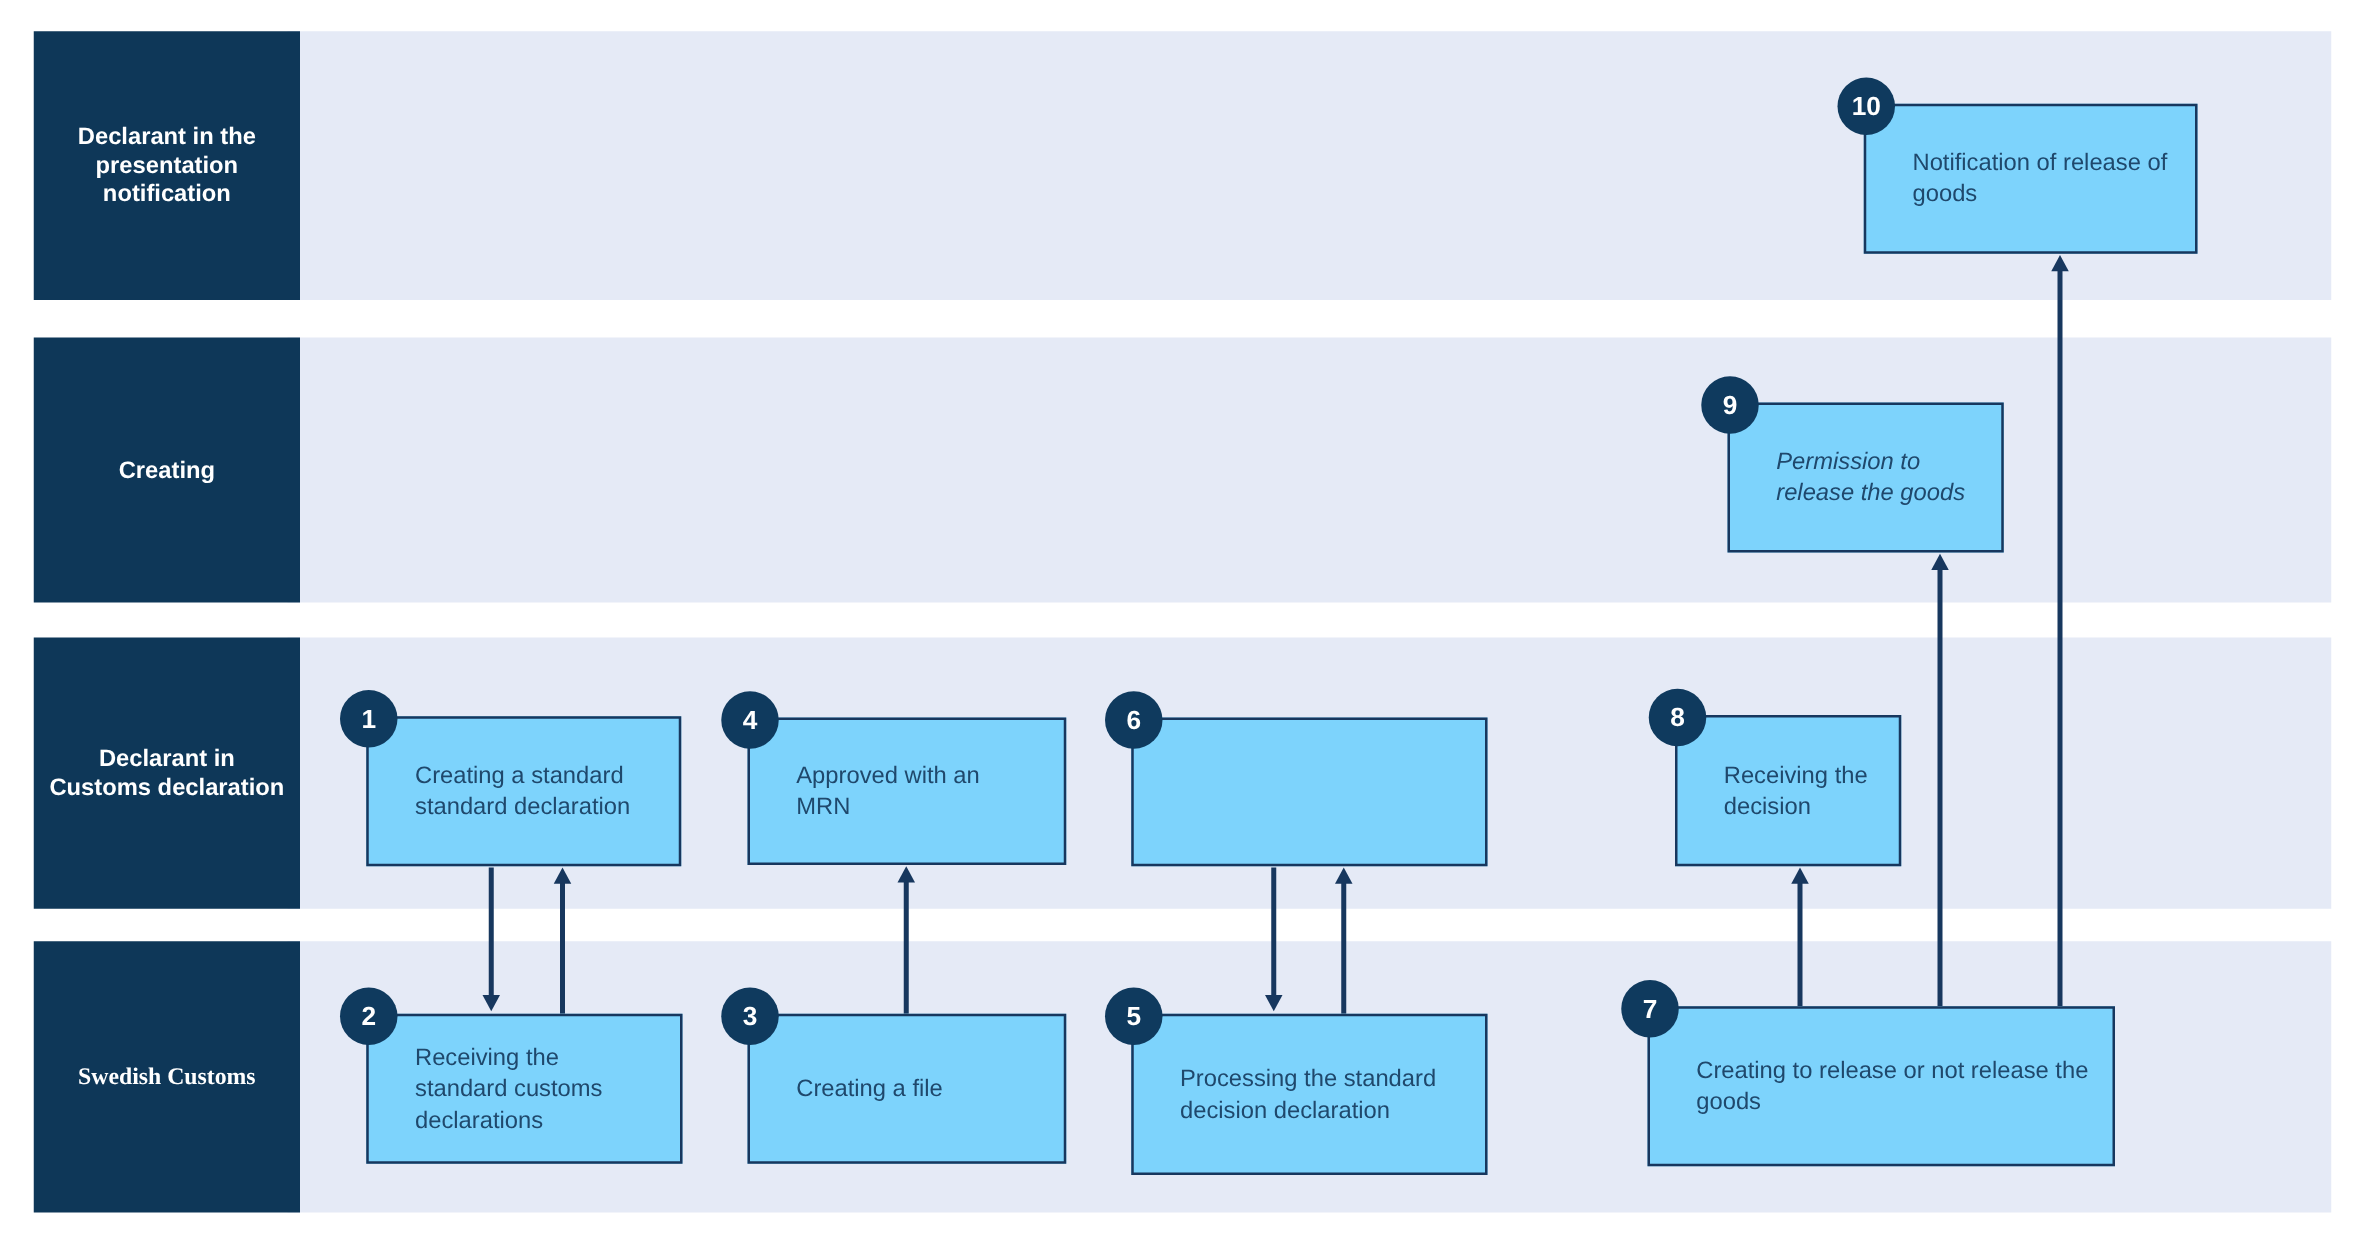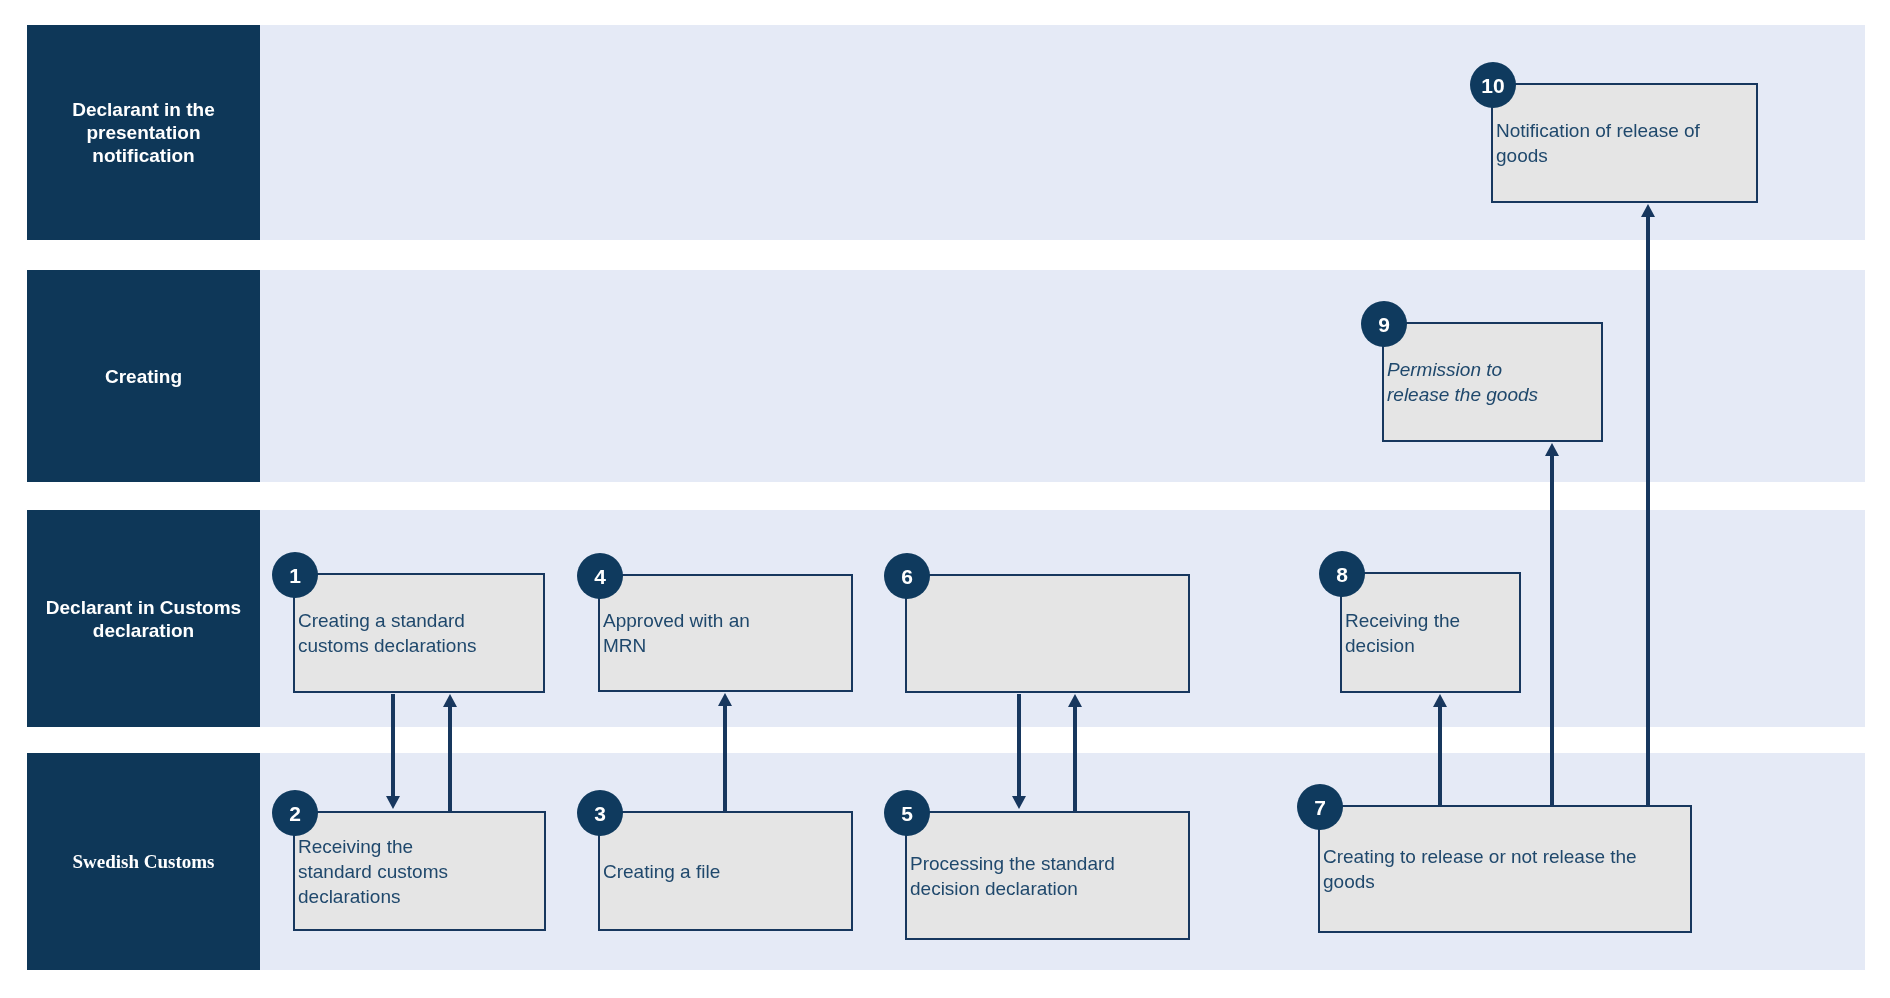--- a/index.html
+++ b/index.html
@@ -5,21 +5,21 @@
   html,body{margin:0;padding:0;background:#ffffff;}
   .canvas{
     position:relative;
     width:1890px;height:998px;
     background:#ffffff;
     font-family:"Liberation Sans", sans-serif;
     overflow:hidden;
   }
   
   .lane-header{
-    position:absolute;left:27px;width:233px;
+    position:absolute;left:27px;width:213px;
     background:#0E3758;
     color:#ffffff;
     display:flex;align-items:center;justify-content:center;
     text-align:center;
     font-weight:bold;font-size:19px;line-height:23px;
     padding:0 12px;box-sizing:border-box;
   }
   .lane-body{
     position:absolute;left:230px;width:1635px;
     background:#E5EAF6;
@@ -28,27 +28,27 @@
   .lh2{top:270px;height:212px;}
   .lh3{top:510px;height:217px;}
   .lh4{top:753px;height:217px;font-family:Liberation Serif, serif;}
   .lb1{top:25px;height:215px;}
   .lb2{top:270px;height:212px;}
   .lb3{top:510px;height:217px;}
   .lb4{top:753px;height:217px;}
   
   .box{
     position:absolute;
-    background:#e5e5e5;
+    background:#7dd3fc;
     border:2px solid #17375E;
     box-sizing:border-box;
     display:flex;align-items:center;
     color:#1F486C;font-size:19px;line-height:25px;
   }
-  .box-label{padding-left:3px;padding-right:10px;}
+  .box-label{padding-left:37px;padding-right:10px;}
   .b1{left:293px;top:573px;width:252px;height:120px;}
   .b2{left:293px;top:811px;width:253px;height:120px;}
   .b3{left:598px;top:811px;width:255px;height:120px;}
   .b4{left:598px;top:574px;width:255px;height:118px;}
   .b5{left:905px;top:811px;width:285px;height:129px;}
   .b6{left:905px;top:574px;width:285px;height:119px;}
   .b7{left:1318px;top:805px;width:374px;height:128px;}
   .b8{left:1340px;top:572px;width:181px;height:121px;}
   .b9{left:1382px;top:322px;width:221px;height:120px;}
   .b10{left:1491px;top:83px;width:267px;height:120px;}
@@ -119,21 +119,21 @@
     </div>
   <div class="arrow up a7">
       <div class="head"></div>
     </div>
   <div class="arrow up a8">
       <div class="head"></div>
     </div>
 
   <div class="box b1">
     <div class="badge">1</div>
-    <div class="box-label">Creating a standard customs declarations</div>
+    <div class="box-label">Creating a standard standard declaration</div>
   </div>
   <div class="box b2">
     <div class="badge">2</div>
     <div class="box-label">Receiving the standard customs declarations</div>
   </div>
   <div class="box b3">
     <div class="badge">3</div>
     <div class="box-label">Creating a file</div>
   </div>
   <div class="box b4">

